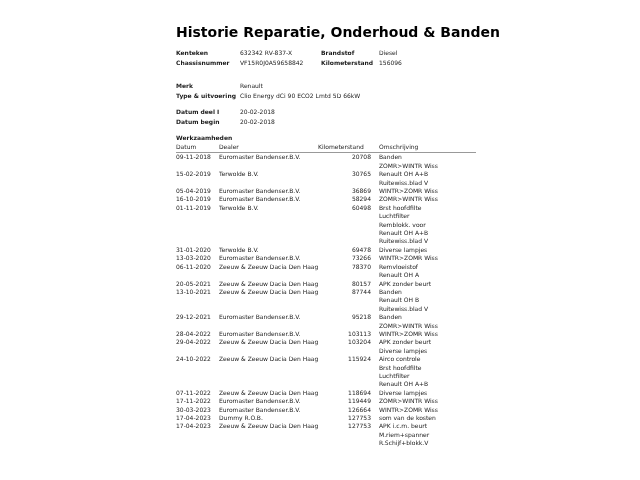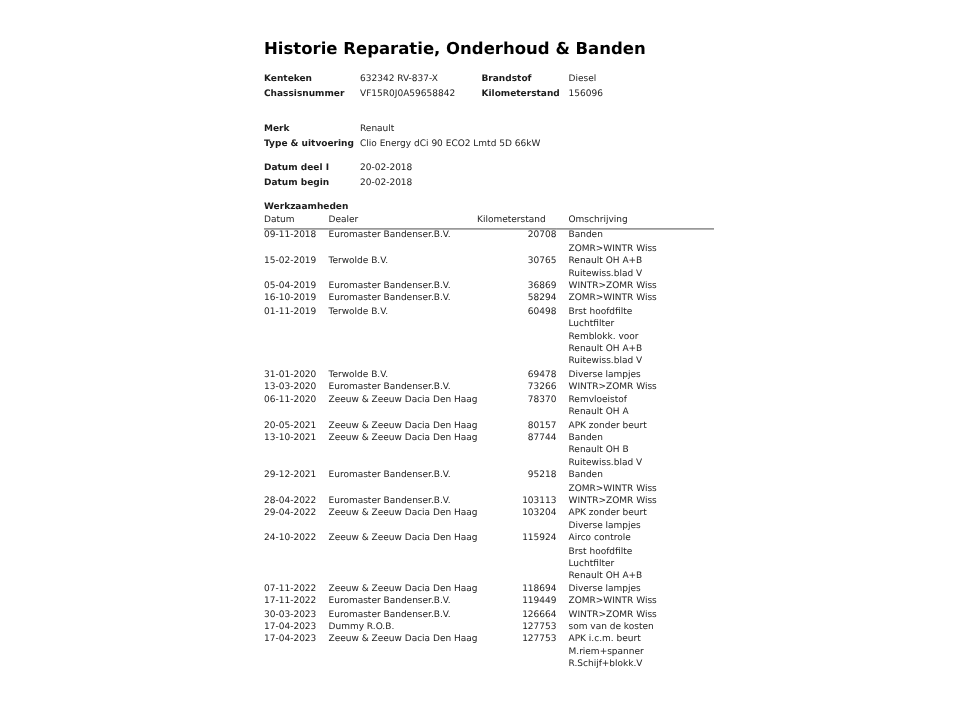--- a/index.html
+++ b/index.html
@@ -13,21 +13,21 @@
     position: relative;
     overflow: hidden;
   }
   .doc {
     position: absolute;
     left: 176px;
     top: 26px;
     width: 300px;
   }
   .doc-title {
-    font-size: 11px;
+    font-size: 14px;
     font-weight: bold;
     color: #000000;
     line-height: 13px;
     margin: 0 0 9px 0;
     white-space: nowrap;
   }
   .info-grid4 {
     display: grid;
     grid-template-columns: 64px 81px 58px 1fr;
     font-size: 6px;

